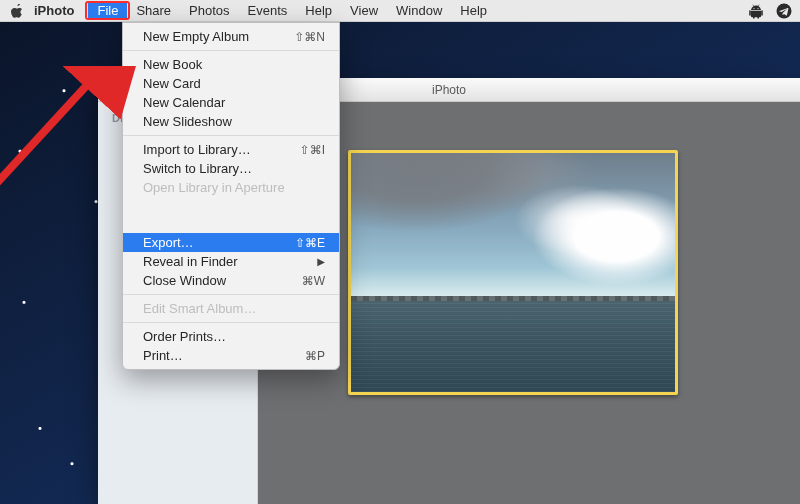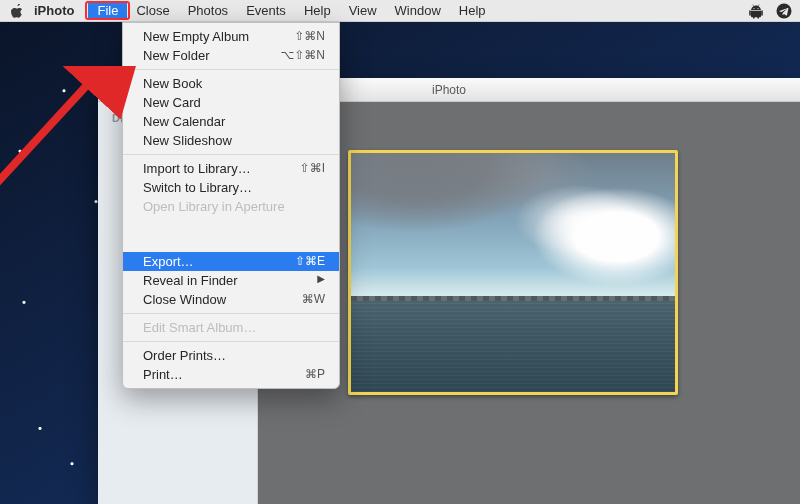--- a/index.html
+++ b/index.html
@@ -69,21 +69,21 @@
     width:218px;
     background:var(--menu-bg);
     border:1px solid #bfbfbf;
     border-radius:0 0 6px 6px;
     box-shadow:0 10px 28px rgba(0,0,0,.35);
     padding:4px 0;
     z-index:200;
     font-size:13px;
   }
   .dropdown .row{
-    display:flex;align-items:flex-start;
+    display:flex;align-items:center;
     padding:2px 14px 2px 20px;
     height:19px;
     color:#262626;
     cursor:default;
     position:relative;
   }
   .dropdown .row .label{flex:1;white-space:nowrap;}
   .dropdown .row .shortcut{
     font-size:12px;color:#555;letter-spacing:0;
     font-family:-apple-system,Helvetica,Arial,sans-serif;
@@ -215,21 +215,21 @@
     <svg viewBox="0 0 14 14">
         <path d="M9.3 1.3c.5-.6.8-1.3.7-2-.6 0-1.3.4-1.8.9-.4.5-.8 1.2-.7 1.9.7.1 1.3-.3 1.8-.8zM11.8 10.2c-.3.7-.5 1-.9 1.6-.5.8-1.3 1.9-2.2 1.9-.8 0-1-0.5-2.1-.5s-1.3.5-2.1.5c-.9 0-1.6-.9-2.2-1.8C.9 9.8.6 7.1 1.6 5.6c.7-1 1.8-1.7 2.9-1.7 1 0 1.7.6 2.5.6.8 0 1.3-.6 2.5-.6.9 0 1.9.5 2.6 1.4-2.3 1.2-1.9 4.4-.3 4.9z"></path>
       </svg>
   </span>
   <span class="app-name">iPhoto</span>
 
   <span class="menu-item-wrap">
     <span class="menu-item active">File</span>
     <span class="red-box"></span>
   </span>
-  <span class="menu-item">Close</span>
+  <span class="menu-item">Share</span>
   <span class="menu-item">Photos</span>
   <span class="menu-item">Events</span>
   <span class="menu-item">Help</span>
   <span class="menu-item">View</span>
   <span class="menu-item">Window</span>
   <span class="menu-item">Help</span>
 
   <span class="spacer"></span>
   <span class="status-icon">
     <svg viewBox="0 0 16 16">
@@ -242,24 +242,20 @@
         <path fill="#e9e9e9" d="M3.5 8.1l8.3-3.2c.4-.1.7.1.6.6l-1.4 6.6c-.1.5-.4.6-.8.4l-2.2-1.6-1.1 1c-.1.1-.2.2-.4.2l.2-2.2 4-3.6c.2-.2 0-.3-.3-.1L5.6 9l-2-0.6c-.5-.2-.5-.5-.1-.7z"></path>
       </svg>
   </span>
 </div>
 
 <div class="dropdown" id="dropdown">
     <div class="row">
       <span class="label">New Empty Album</span>
       <span class="shortcut">⇧⌘N</span>
     </div>
-    <div class="row">
-      <span class="label">New Folder</span>
-      <span class="shortcut">⌥⇧⌘N</span>
-    </div>
     <hr>
     <div class="row">
       <span class="label">New Book</span>
     </div>
     <div class="row">
       <span class="label">New Card</span>
     </div>
     <div class="row">
       <span class="label">New Calendar</span>
     </div>

